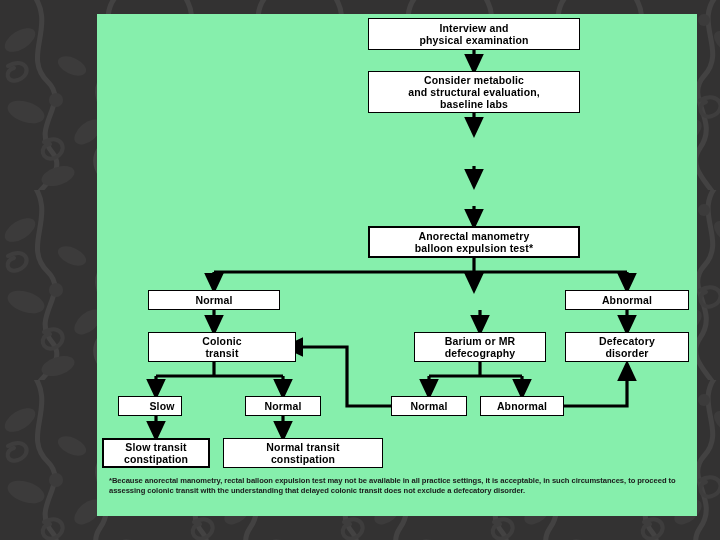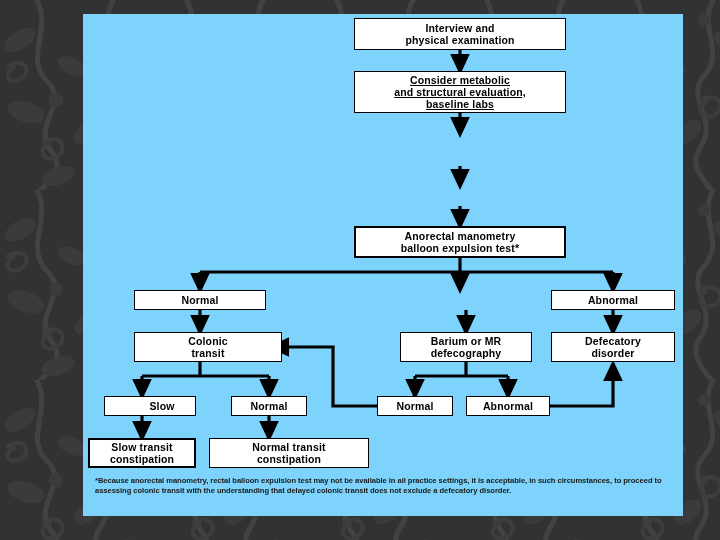--- a/index.html
+++ b/index.html
@@ -23,25 +23,25 @@
   #bg-pattern {
     position: absolute;
     inset: 0;
     background-color: #333232;
   }
   #bg-pattern svg { display: block; width: 720px; height: 540px; }
 
   
   #panel {
     position: absolute;
-    left: 83px;
+    left: 97px;
     top: 14px;
     width: 600px;
     height: 502px;
-    background: #7dd3fc;
+    background: #86efac;
   }
 
   
   #chart {
     position: absolute;
     inset: 0;
   }
   #chart svg { display:block; }
 
   .nodebox {
@@ -157,21 +157,21 @@
           <path d="M 294 392 L 250 392 L 250 333 L 196 333" marker-end="url(#ar)"></path>
 
           <path d="M 467 392 L 530 392 L 530 357" marker-end="url(#ar)"></path>
         </g>
       </svg>
     </div>
 
     <div class="nodebox" style="left:271px; top:4px; width:212px; height:32px;">Interview and
 physical examination</div>
 
-    <div class="nodebox" style="left:271px; top:57px; width:212px; height:42px;text-decoration:underline;">Consider metabolic
+    <div class="nodebox" style="left:271px; top:57px; width:212px; height:42px;">Consider metabolic
 and structural evaluation,
 baseline labs</div>
 
 
 
     <div class="nodebox thick" style="left:271px; top:212px; width:212px; height:32px;">Anorectal manometry
 balloon expulsion test*</div>
 
     <div class="nodebox" style="left:51px; top:276px; width:132px; height:20px;">Normal</div>
 
@@ -180,21 +180,21 @@
 
     <div class="nodebox" style="left:51px; top:318px; width:148px; height:30px;">Colonic
 transit</div>
 
     <div class="nodebox" style="left:317px; top:318px; width:132px; height:30px;">Barium or MR
 defecography</div>
 
     <div class="nodebox" style="left:468px; top:318px; width:124px; height:30px;">Defecatory
 disorder</div>
 
-    <div class="nodebox" style="left:21px; top:382px; width:92px; height:20px;padding-left:24px;">Slow</div>
+    <div class="nodebox" style="left:21px; top:382px; width:64px; height:20px;padding-left:24px;">Slow</div>
 
     <div class="nodebox" style="left:148px; top:382px; width:76px; height:20px;">Normal</div>
 
     <div class="nodebox" style="left:294px; top:382px; width:76px; height:20px;">Normal</div>
 
     <div class="nodebox" style="left:383px; top:382px; width:84px; height:20px;">Abnormal</div>
 
     <div class="nodebox thick" style="left:5px; top:424px; width:108px; height:30px;">Slow transit
 constipation</div>
 

